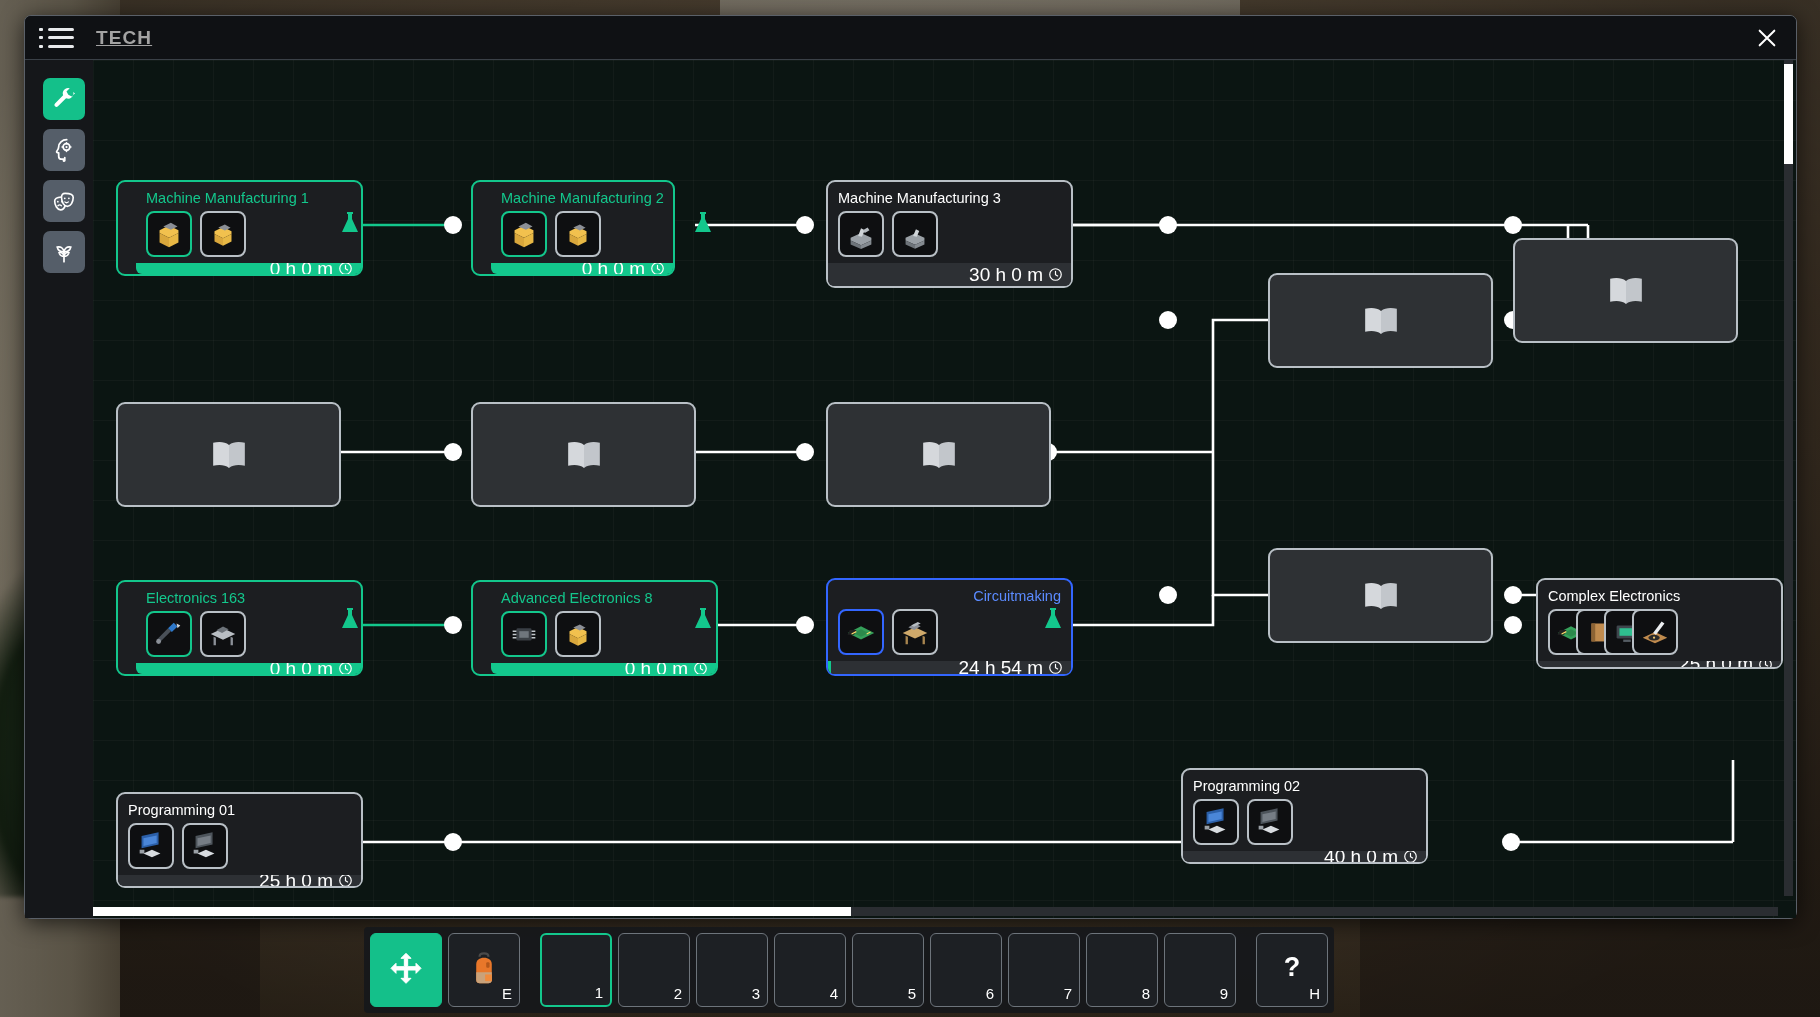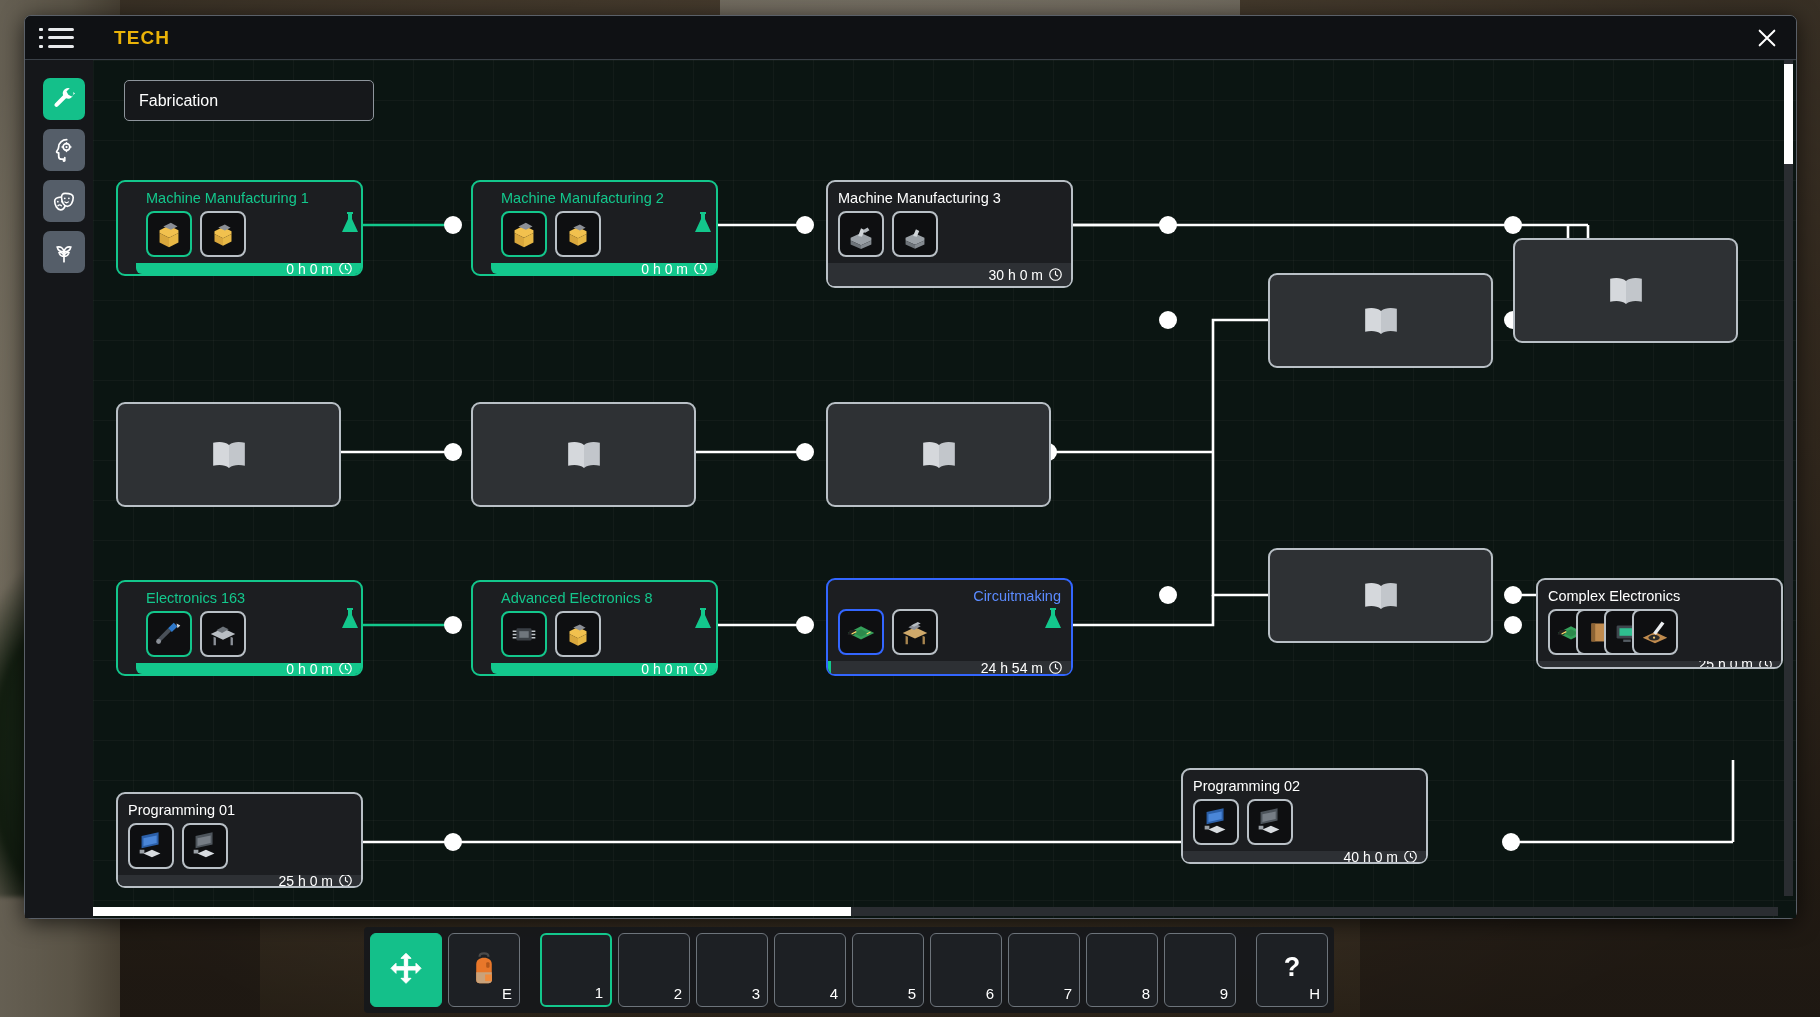--- a/index.html
+++ b/index.html
@@ -61,22 +61,23 @@
   }
   .hamburger { width:26px; height:20px; display:flex; flex-direction:column; justify-content:space-between; cursor:pointer; }
   .hamburger i { display:block; height:3px; background:#e8eaec; border-radius:2px; }
   .hamburger i:nth-child(1){ width:26px; }
   .hamburger i:nth-child(2){ width:26px; }
   .hamburger i:nth-child(3){ width:26px; }
   .ham-wrap { display:flex; align-items:center; gap:5px; }
   .ham-dots { display:flex; flex-direction:column; justify-content:space-between; height:20px; }
   .ham-dots b { width:4px; height:3px; background:#e8eaec; border-radius:1px; display:block; }
   .win-title {
-    color:#eab308; font-size:19px; font-weight:bold; letter-spacing:1.1px;
-    margin-left:40px;
+    color:#a3a3a3; font-size:19px; font-weight:bold; letter-spacing:1.1px;
+    margin-left:22px;
+    text-decoration:underline;
   }
   .close-btn {
     position:absolute; right:12px; top:50%; transform:translateY(-50%);
     width:34px; height:34px; display:flex; align-items:center; justify-content:center;
     cursor:pointer;
   }
   .close-btn svg { width:22px; height:22px; }
 
   .tech-body { flex:1; display:flex; position:relative; overflow:hidden; }
 
@@ -144,21 +145,21 @@
   .ibox.b { border-color:#3366ff; }
   .ibox.stack { margin-left:-26px; }
   .ibox svg, .ibox .glyph { width:34px; height:34px; }
 
   .bar {
     height:24px; margin:6px -10px 0 -10px;
     border-radius:0 0 6px 6px;
     background:#2d3034;
     display:flex; align-items:center; justify-content:flex-end;
     padding-right:8px; gap:5px;
-    color:#ffffff; font-size:14px;
+    color:#ffffff; font-size:19px;
     position:relative; overflow:hidden;
   }
   .node.green .bar { background:#13c78c; }
   .bar .fill {
     position:absolute; left:0; top:0; bottom:0; width:3px; background:#13c78c;
   }
   .bar .clk { width:15px; height:15px; flex:0 0 15px; }
 
   
   .booknode {
@@ -284,21 +285,20 @@
           <path d="M12 16c-2.6 0-4.1-1.2-4.6-3.4 2.3-.5 4.1.6 4.6 3.4z" fill="none" stroke="#ffffff" stroke-width="1.4"></path>
           <path d="M12 16c2.6 0 4.1-1.2 4.6-3.4-2.3-.5-4.1.6-4.6 3.4z" fill="none" stroke="#ffffff" stroke-width="1.4"></path>
         </svg>
       </div>
     </div>
 
     <div class="accent-bar"></div>
 
     <div class="canvas">
 
-      <div class="cat-chip">Fabrication</div>
 
       <svg class="links">
         <g stroke="#ffffff" stroke-width="2.6" fill="none">
 
           <path d="M248 165 L360 165" stroke="#13c78c"></path>
           <path d="M602 165 L712 165"></path>
           <path d="M955 165 L1075 165"></path>
 
           <path d="M955 165 L1495 165"></path>
           <path d="M1495 165 L1495 230 L1430 230"></path>
@@ -437,21 +437,21 @@
         </div>
         <div class="bar">
           <span>0 h 0 m</span>
           <svg class="clk" viewBox="0 0 24 24">
             <circle cx="12" cy="12" r="9.2" fill="none" stroke="#ffffff" stroke-width="1.9"></circle>
             <path d="M12 7v5.4l3.4 2" stroke="#ffffff" stroke-width="1.9" fill="none" stroke-linecap="round"></path>
           </svg>
         </div>
       </div>
 
-      <div class="node green" style="left:378px; top:120px; width:247px; height:96px;">
+      <div class="node green" style="left:378px; top:120px; width:204px; height:96px;">
         <div class="node-title">Machine Manufacturing 2</div>
         <div class="node-icons">
           <div class="ibox g">
             <svg viewBox="0 0 36 36">
               <path d="M8 14l10-5 10 5v3l-10 5-10-5z" fill="#f2c14e"></path>
               <path d="M8 17v10l10 5V22z" fill="#d9a73c"></path>
               <path d="M28 17v10l-10 5V22z" fill="#e8b845"></path>
               <path d="M12 10l8-4 7 4-7 3.5z" fill="#8b8f96"></path>
             </svg>
           </div>

